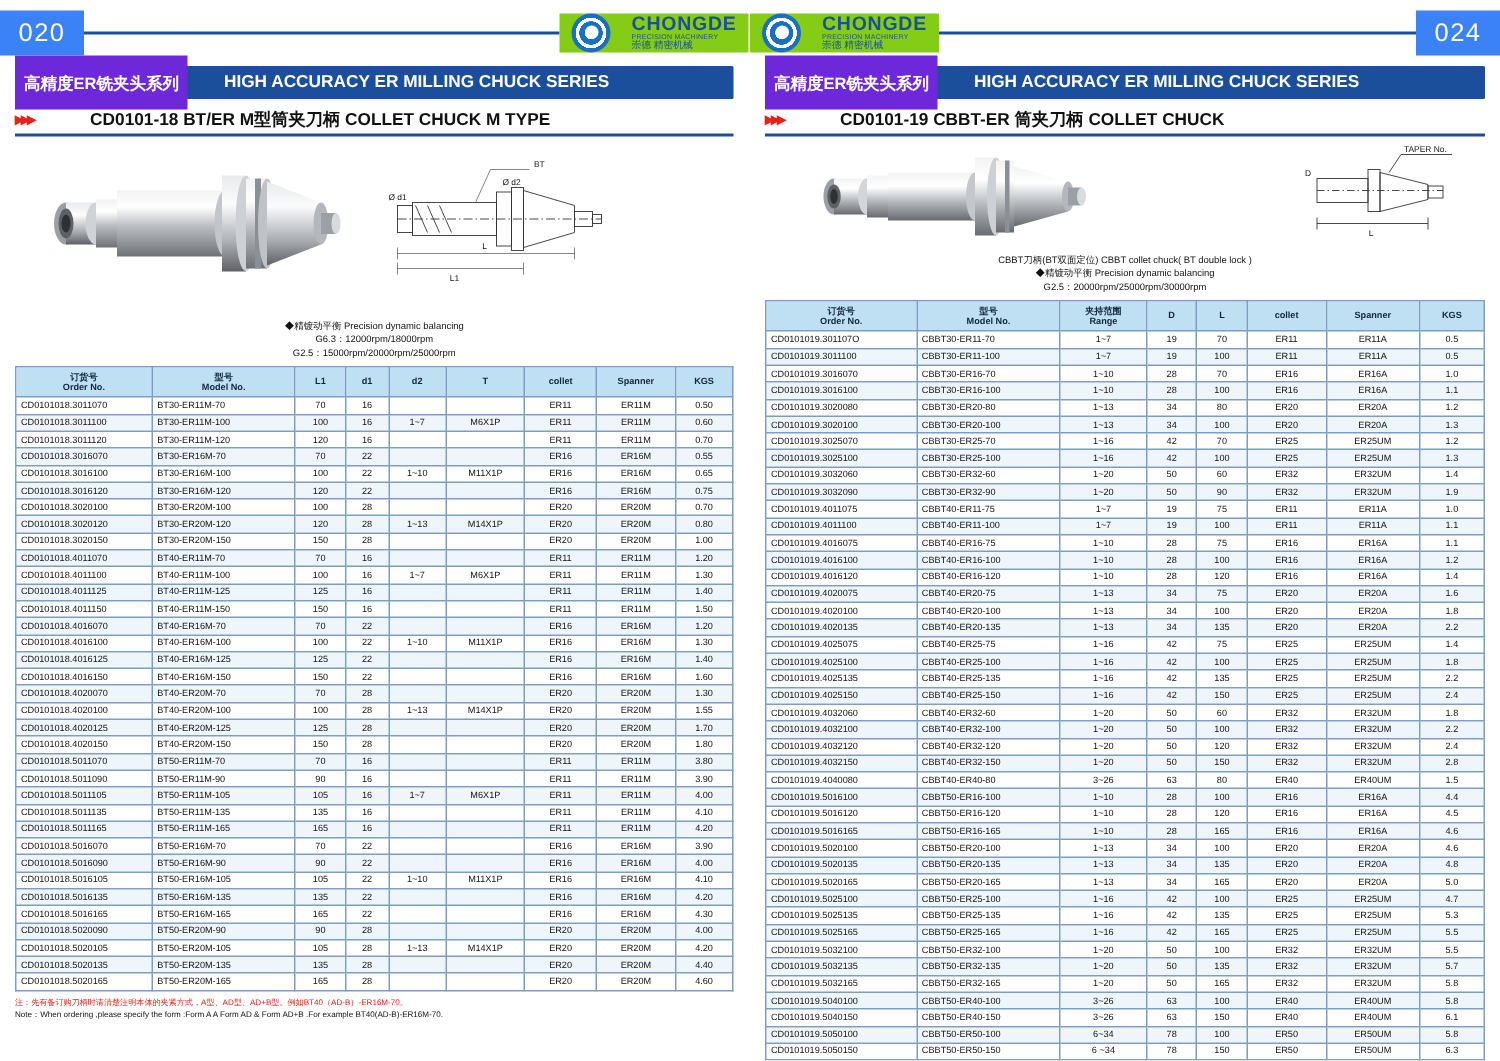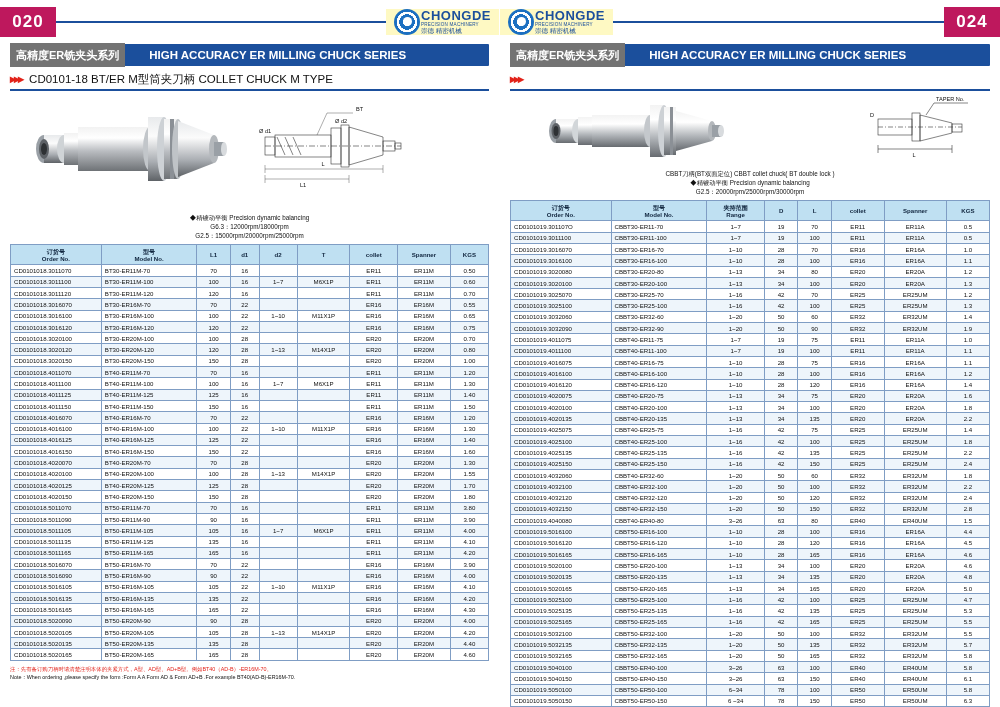--- a/index.html
+++ b/index.html
@@ -25,42 +25,42 @@
 
   
   .top-bar {
     position:relative;
     height:44px;
     display:flex;
     align-items:center;
   }
   .pagenum {
     width:56px; height:30px;
-    background:#be185d;
+    background:#3b82f6;
     color:#fff;
     font-size:17px;
-    font-weight:bold;
+    font-weight:normal;
     display:flex; align-items:center; justify-content:center;
     letter-spacing:1px;
   }
   .top-rule {
     flex:1;
     height:30px;
     position:relative;
   }
   .top-rule:before {
     content:"";
     position:absolute; left:0; right:0; top:14px;
     height:2px; background:#1b4f9c;
   }
   .brand {
     display:flex; align-items:center;
-    gap:1px;
+    gap:14px;
     padding:0 8px;
-    background:#fef9c3;
+    background:#84cc16;
     z-index:2;
   }
   .brand-logo {
     width:26px; height:26px; border-radius:50%;
     background:radial-gradient(circle at 50% 50%, #ffffff 0 22%, #1b6fc1 23% 42%, #ffffff 43% 55%, #1b6fc1 56% 100%);
     position:relative;
     flex:none;
   }
   .brand-logo:after{
     content:"";
@@ -83,25 +83,25 @@
   
   .series-band {
     margin:0 10px 0 10px;
     height:22px;
     background:#1b4f9c;
     display:flex;
     align-items:center;
     border-radius:1px;
   }
   .series-cn {
-    background:#737373;
+    background:#6d28d9;
     color:#fff;
     font-size:11px;
     font-weight:bold;
-    height:24px;
+    height:36px;
     display:flex; align-items:center;
     padding:0 6px;
     white-space:nowrap;
   }
   .series-en {
     color:#fff;
     font-size:11.5px;
     font-weight:bold;
     padding-left:24px;
     white-space:nowrap;
@@ -117,23 +117,24 @@
   }
   .chev {
     color:#e2231a;
     font-size:12px;
     font-weight:bold;
     letter-spacing:-2px;
     margin-right:7px;
   }
   .model-text {
     font-size:11.5px;
-    font-weight:normal;
+    font-weight:bold;
     color:#111;
     white-space:nowrap;
+    margin-left:31px;
   }
 
   
   .figure {
     position:relative;
     margin:0 10px;
     height:120px;
   }
   .fig-left { position:absolute; left:8px; top:6px; }
   .fig-right { position:absolute; right:2px; top:4px; }
@@ -749,20 +750,21 @@
       <div class="pagenum">024</div>
     </div>
 
     <div class="series-band">
       <div class="series-cn">高精度ER铣夹头系列</div>
       <div class="series-en">HIGH ACCURACY ER MILLING CHUCK SERIES</div>
     </div>
 
     <div class="model-line">
       <span class="chev">▸▸▸</span>
+      <span class="model-text">CD0101-19  CBBT-ER 筒夹刀柄  COLLET CHUCK</span>
     </div>
 
     <div class="figure" style="height:78px">
       <div class="fig-left" style="left:30px;top:0">
       <svg width="200" height="74" viewBox="0 0 200 74">
         <defs>
           <linearGradient id="mtl3" x1="0" y1="0" x2="0" y2="1">
             <stop offset="0" stop-color="#f3f3f3"></stop>
             <stop offset="0.28" stop-color="#ffffff"></stop>
             <stop offset="0.62" stop-color="#b3b7bb"></stop>

